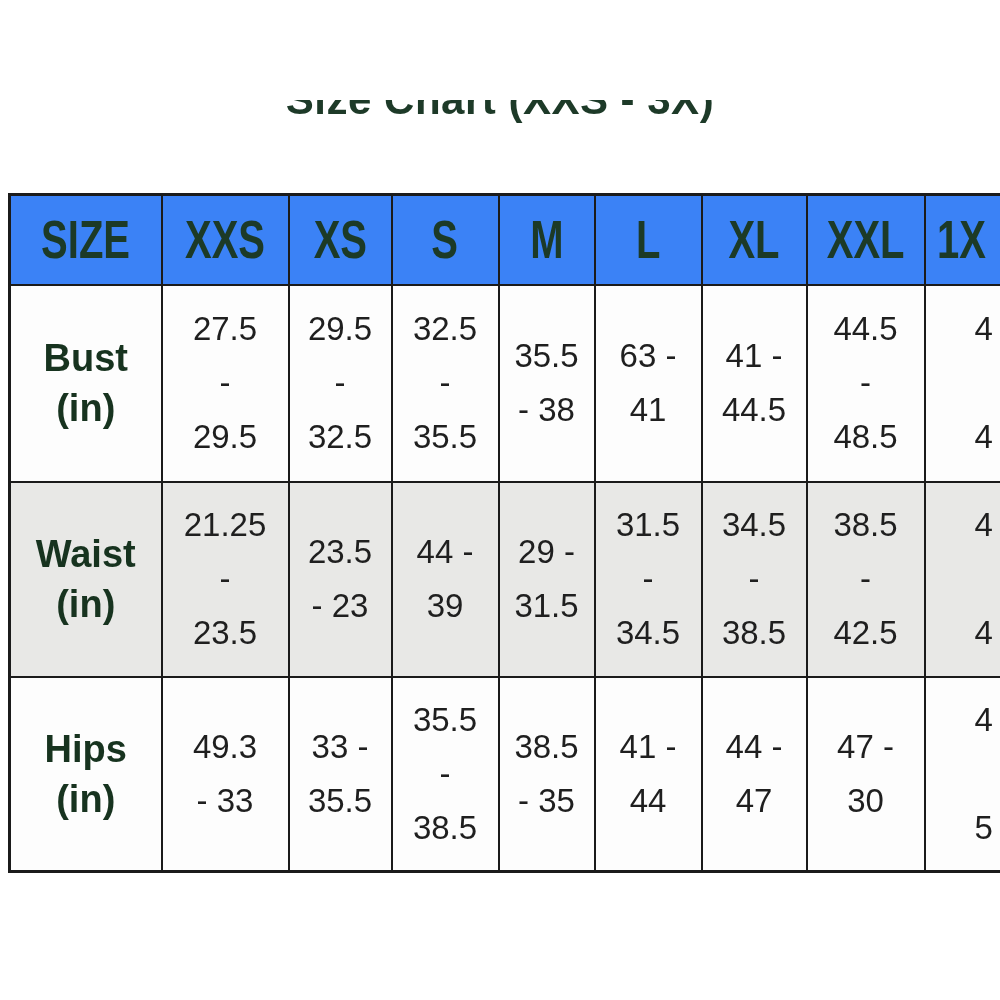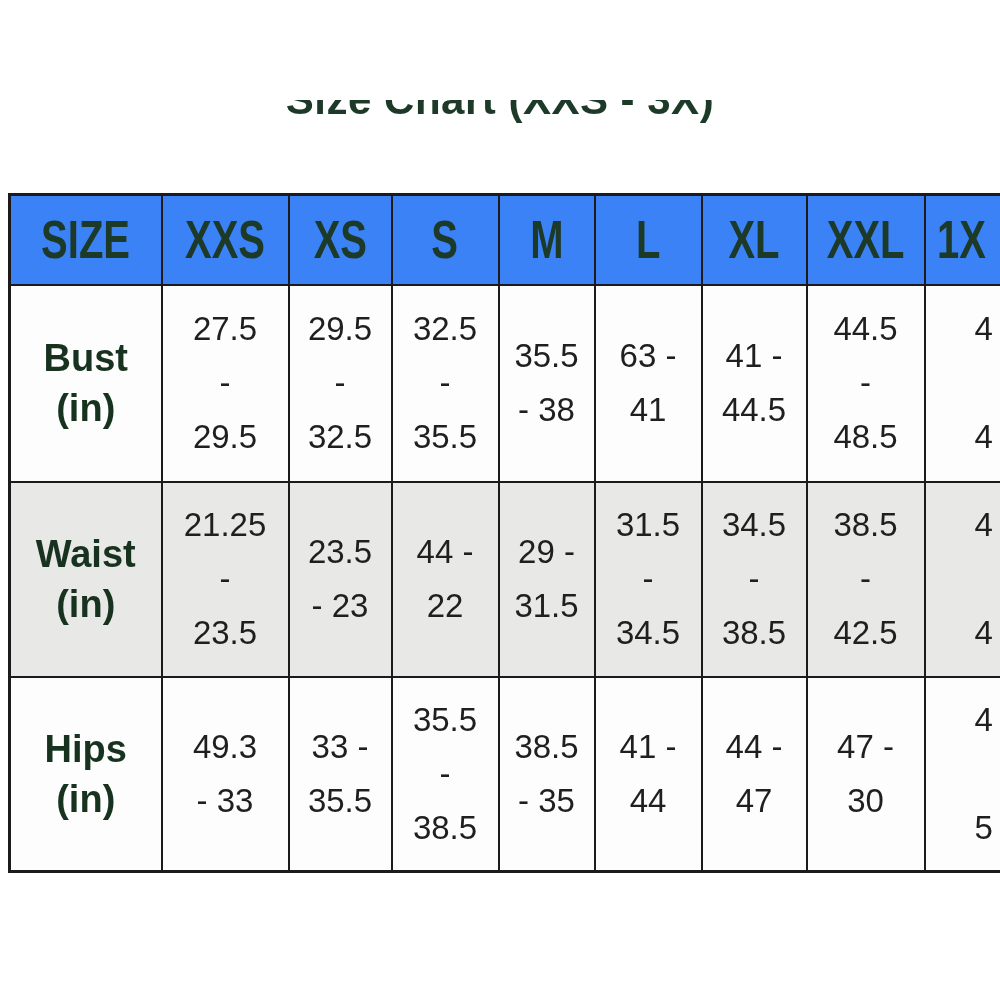--- a/index.html
+++ b/index.html
@@ -132,21 +132,21 @@
         <div class="ln">21.25</div>
         <div class="ln">-</div>
         <div class="ln">23.5</div>
       </td>
       <td>
         <div class="ln">23.5</div>
         <div class="ln">- 23</div>
       </td>
       <td>
         <div class="ln">44 -</div>
-        <div class="ln">22</div>
+        <div class="ln">39</div>
       </td>
       <td>
         <div class="ln">29 -</div>
         <div class="ln">31.5</div>
       </td>
       <td>
         <div class="ln">31.5</div>
         <div class="ln">-</div>
         <div class="ln">34.5</div>
       </td>

